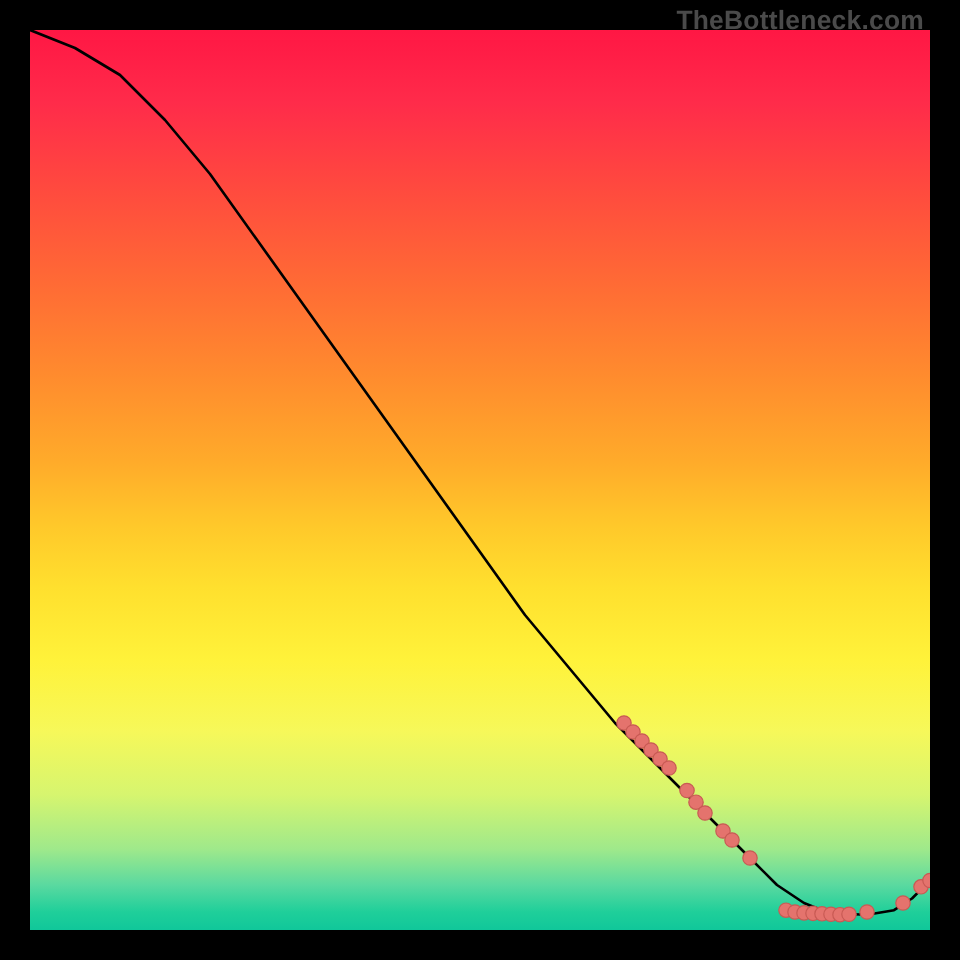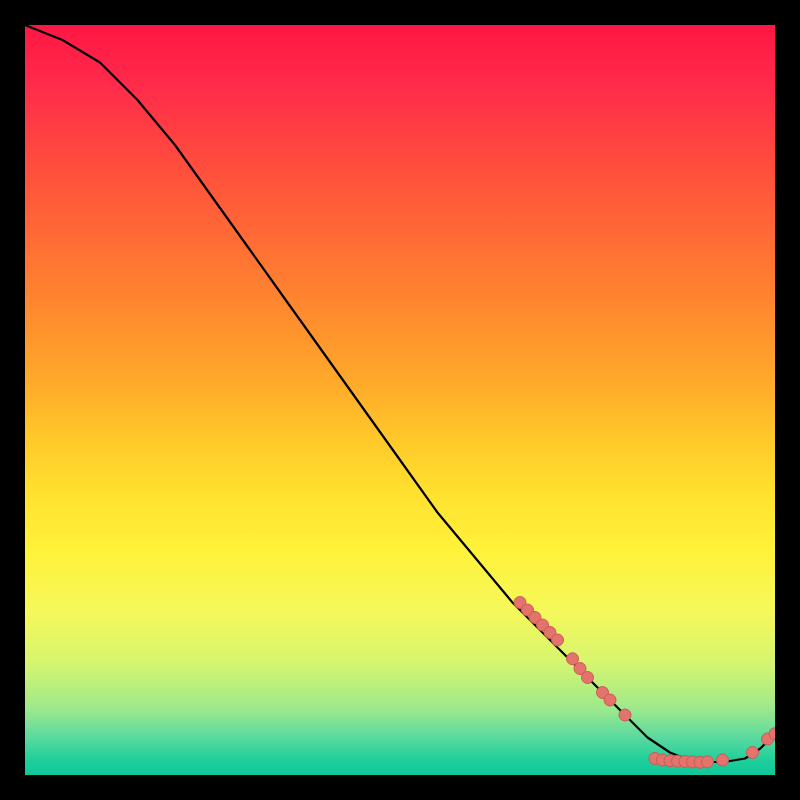--- a/index.html
+++ b/index.html
@@ -58,20 +58,21 @@
     left: 0;
     top: 0;
     width: 750px;
     height: 750px;
   }
 </style>
 </head>
 <body>
 
 <div class="frame">
+  <div class="watermark">TheBottleneck.com</div>
 
   <div class="plot">
     <svg class="curve" viewBox="0 0 750 750" preserveAspectRatio="none">
       <path id="curve-path" fill="none" stroke="#000000" stroke-width="2.2" stroke-linecap="round" stroke-linejoin="round" d="M0.00 0.00 L37.50 15.00 L75.00 37.50 L112.50 75.00 L150.00 120.00 L187.50 172.50 L225.00 225.00 L262.50 277.50 L300.00 330.00 L337.50 382.50 L375.00 435.00 L412.50 487.50 L450.00 532.50 L487.50 577.50 L525.00 615.00 L562.50 652.50 L600.00 690.00 L622.50 712.50 L645.00 727.50 L660.00 733.50 L675.00 736.50 L697.50 737.25 L720.00 733.50 L735.00 723.75 L750.00 708.75"></path>
       <g id="markers-group">
           <circle cx="495.00" cy="577.50" r="6" fill="#e4736d" stroke="#c85a54" stroke-width="1"></circle>
           <circle cx="502.50" cy="585.00" r="6" fill="#e4736d" stroke="#c85a54" stroke-width="1"></circle>
           <circle cx="510.00" cy="592.50" r="6" fill="#e4736d" stroke="#c85a54" stroke-width="1"></circle>
           <circle cx="517.50" cy="600.00" r="6" fill="#e4736d" stroke="#c85a54" stroke-width="1"></circle>
           <circle cx="525.00" cy="607.50" r="6" fill="#e4736d" stroke="#c85a54" stroke-width="1"></circle>

